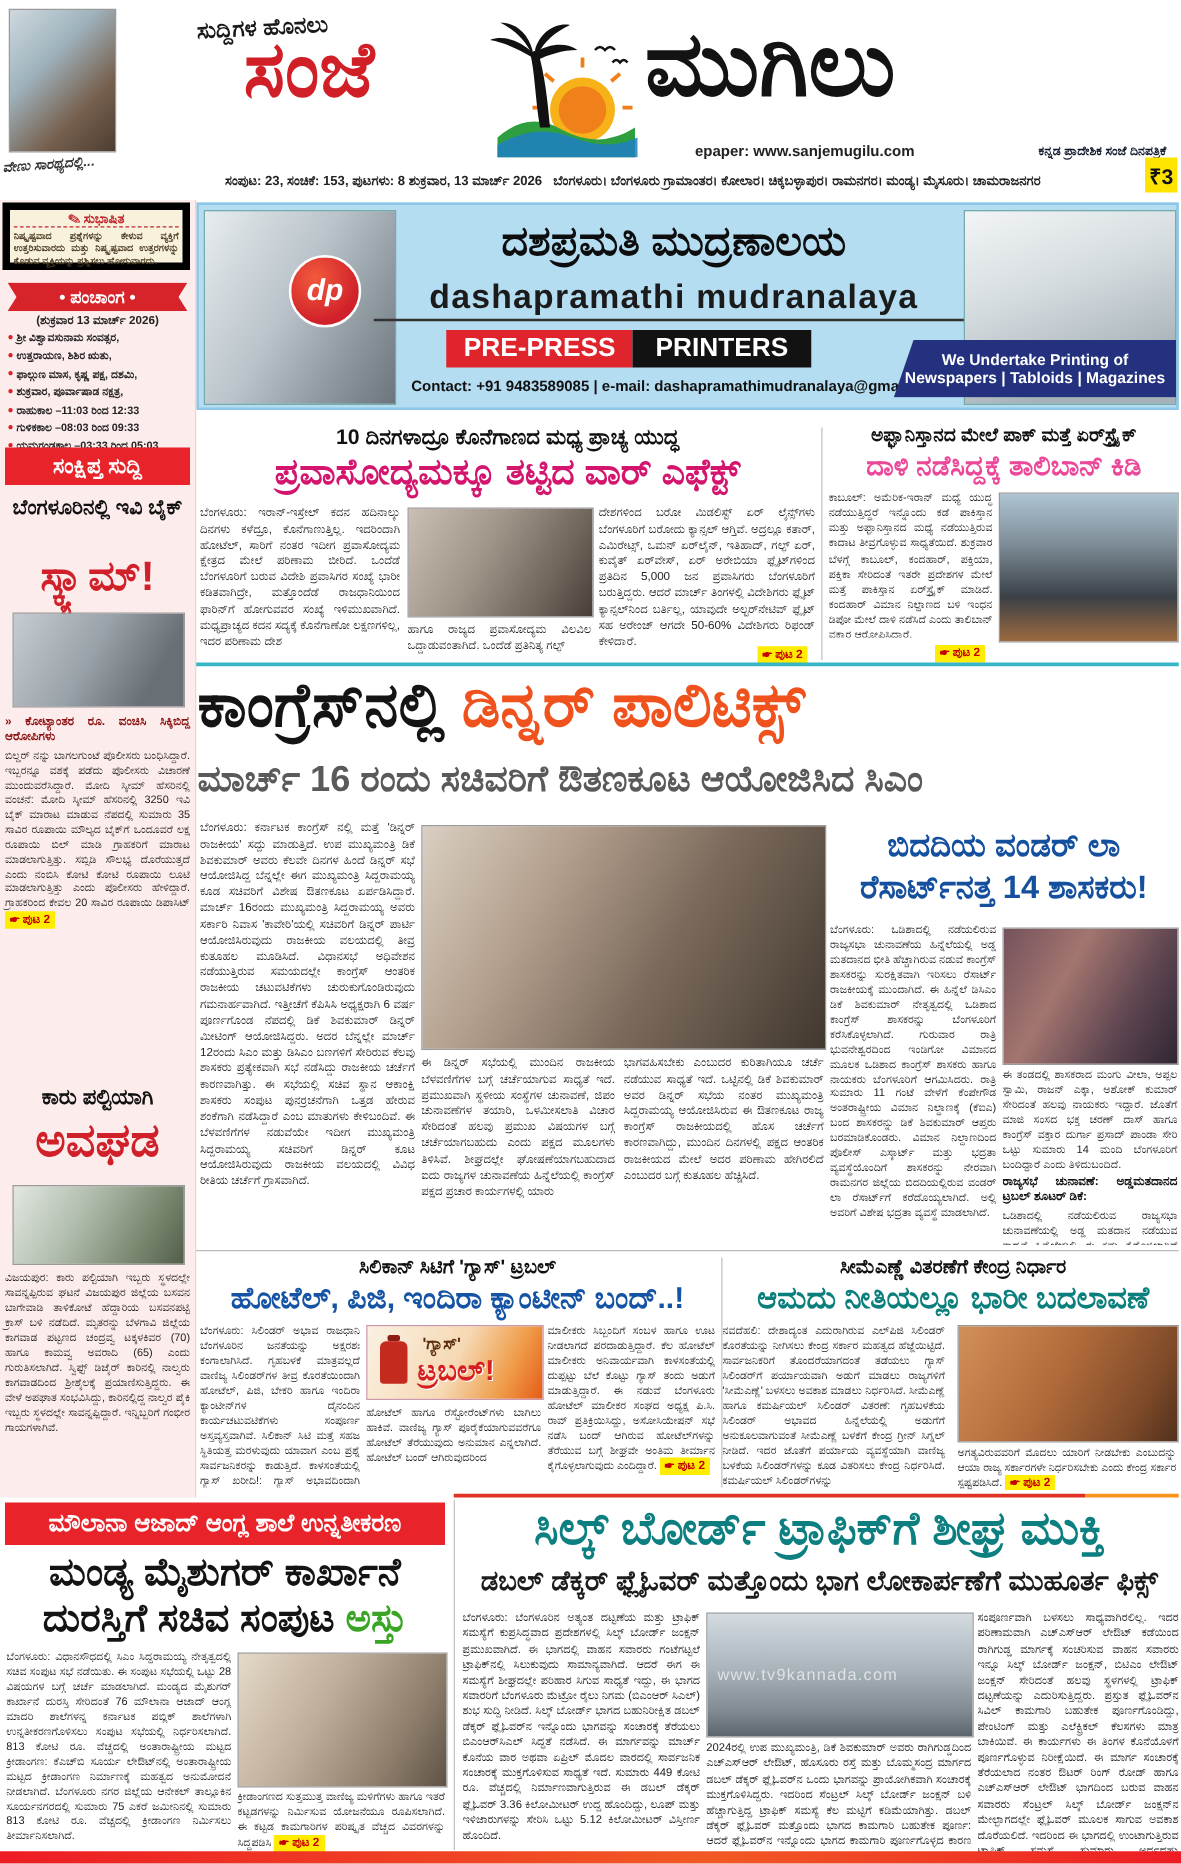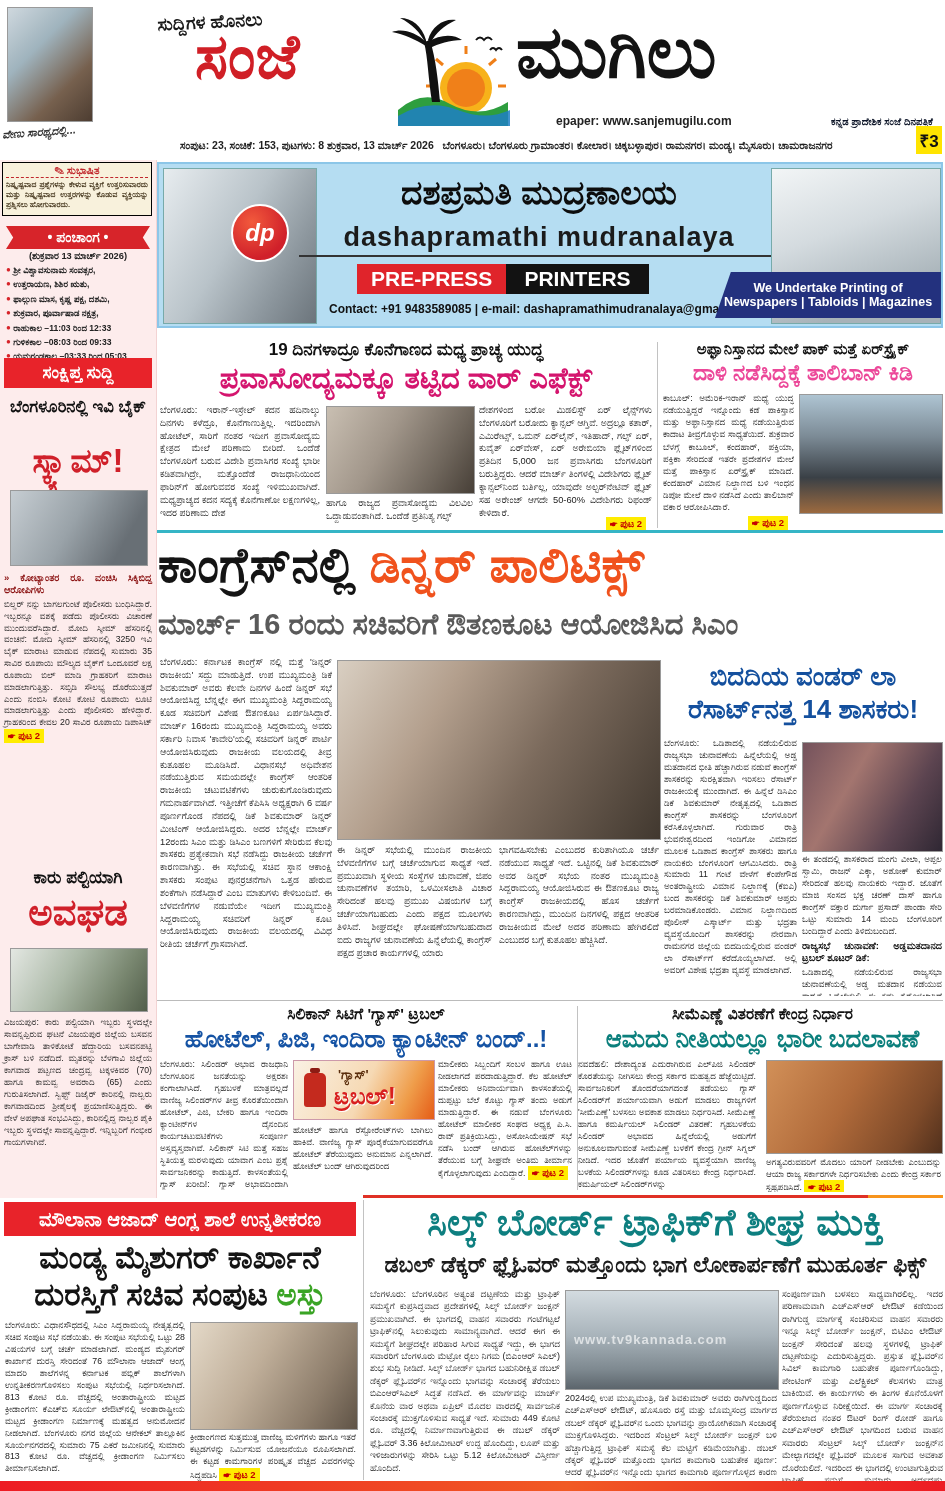--- a/index.html
+++ b/index.html
@@ -26,21 +26,21 @@
   .ph-desk{background:linear-gradient(120deg,#c6cdd2 0%,#99a2a8 45%,#686f75 80%);}
   .ph-cars{background:linear-gradient(120deg,#e3e7e2 0%,#aebbaa 40%,#78866f 75%,#525e4a 100%);}
   .ph-meeting{background:linear-gradient(120deg,#e4d9c8 0%,#bfae99 40%,#8d7d6b 75%,#5f5346 100%);}
   .ph-cylinders{background:linear-gradient(120deg,#d29058 0%,#b06a3a 45%,#7e4a29 80%,#51301c 100%);}
   .ph-flyover{background:linear-gradient(180deg,#d3dbe0 0%,#a9b4bb 45%,#7e8990 80%,#5c656c 100%);}
   .gas-box{background:linear-gradient(115deg,#faf1e3 0%,#f6d9b4 50%,#ef9d4a 78%,#e55c17 100%);
            border:1px solid #c9a;}
   .red-banner{background:#e8232a;color:#fff;font-weight:bold;display:flex;align-items:center;justify-content:center;}
   .ribbon{background:#d7242a;color:#fff;font-weight:bold;display:flex;align-items:center;justify-content:center;
           clip-path:polygon(0 0,100% 0,95% 50%,100% 100%,0 100%,5% 50%);}
-  .watermark{position:absolute;left:8px;top:42%;color:rgba(255,255,255,.65);font-weight:bold;font-size:13px;letter-spacing:1px;}
+  .watermark{position:absolute;left:8px;top:42%;color:rgba(255,255,255,.65);font-weight:normal;font-size:13px;letter-spacing:1px;}
   .dot{color:#d7242a;font-size:8px;vertical-align:1px;}
   .hl-sub{display:block;color:#8b1212;font-weight:bold;font-size:9.6px;line-height:1.3;margin:2px 0;}
 </style>
 </head>
 <body>
 
 <div class="page">
 
   <div class="abs" style="left:0;top:0;width:945px;height:158px;background:#fff;">
     <div class="photo ph-founder" style="left:7px;top:7px;width:84px;height:113px;"></div>
@@ -120,21 +120,21 @@
     </div>
     <div class="photo ph-machine2" style="left:612px;top:4px;width:168px;height:154px;border-color:#7aa;"></div>
     <div class="abs" style="left:556px;top:108px;width:226px;height:46px;background:#23317e;color:#fff;font-weight:bold;font-size:12.5px;display:flex;flex-direction:column;align-items:center;justify-content:center;clip-path:polygon(7% 0,100% 0,100% 100%,0 100%);">
       <span>We Undertake Printing of</span>
       <span>Newspapers | Tabloids | Magazines</span>
     </div>
   </div>
 
   <div class="abs" style="left:0;top:160px;width:156px;height:1038px;background:#fdecec;border-right:1px solid #f3d3d3;">
 
-    <div class="abs" style="left:2px;top:2px;width:150px;height:54px;background:#f8f1dc;border:1px solid #000000;box-sizing:border-box;padding:1px 3px;">
+    <div class="abs" style="left:2px;top:2px;width:150px;height:54px;background:#f8f1dc;border:6px solid #000000;box-sizing:border-box;padding:1px 3px;">
       <div class="b c" style="color:#c0262c;font-size:10.5px;border-bottom:1px dashed #c0262c;">
         <span>✎ ಸುಭಾಷಿತ</span>
       </div>
       <div class="b j" style="font-size:7.6px;line-height:1.3;color:#4a3b22;margin-top:2px;">
         <span>ನಿಷ್ಕೃಷ್ಟವಾದ ಪ್ರಶ್ನೆಗಳನ್ನು ಕೇಳುವ ವ್ಯಕ್ತಿಗೆ ಉತ್ತರಿಸುವಾರದು ಮತ್ತು ನಿಷ್ಕೃಷ್ಟವಾದ ಉತ್ತರಗಳನ್ನು ಕೊಡುವ ವ್ಯಕ್ತಿಯನ್ನು ಪ್ರಶ್ನಿಸಲು ಹೋಗುವಾರದು.</span>
       </div>
     </div>
 
     <div class="ribbon abs" style="left:6px;top:66px;width:144px;height:23px;font-size:14px;">
       <span>• ಪಂಚಾಂಗ •</span>
@@ -176,21 +176,21 @@
       <span>ಅವಘಡ</span>
     </div>
     <div class="photo ph-cars" style="left:10px;top:788px;width:136px;height:62px;"></div>
     <div class="abs j" style="left:4px;top:856px;width:148px;font-size:8.7px;line-height:1.38;color:#222;">
       <span>ವಿಜಯಪುರ: ಕಾರು ಪಲ್ಟಿಯಾಗಿ ಇಬ್ಬರು ಸ್ಥಳದಲ್ಲೇ ಸಾವನ್ನಪ್ಪಿರುವ ಘಟನೆ ವಿಜಯಪುರ ಜಿಲ್ಲೆಯ ಬಸವನ ಬಾಗೇವಾಡಿ ತಾಳಿಕೋಟೆ ಹೆದ್ದಾರಿಯ ಬಸವನಪಟ್ಟಿ ಕ್ರಾಸ್ ಬಳಿ ನಡೆದಿದೆ. ಮೃತರನ್ನು ಬೆಳಗಾವಿ ಜಿಲ್ಲೆಯ ಕಾಗವಾಡ ಪಟ್ಟಣದ ಚಂದ್ರವ್ವ ಟಕ್ಕಳಕಿವರ (70) ಹಾಗೂ ಕಾಮವ್ವ ಅವರಾದಿ (65) ಎಂದು ಗುರುತಿಸಲಾಗಿದೆ. ಸ್ವಿಫ್ಟ್ ಡಿಜೈರ್ ಕಾರಿನಲ್ಲಿ ನಾಲ್ವರು ಕಾಗವಾಡದಿಂದ ಶ್ರೀಶೈಲಕ್ಕೆ ಪ್ರಯಾಣಿಸುತ್ತಿದ್ದರು. ಈ ವೇಳೆ ಅಪಘಾತ ಸಂಭವಿಸಿದ್ದು, ಕಾರಿನಲ್ಲಿದ್ದ ನಾಲ್ವರ ಪೈಕಿ ಇಬ್ಬರು ಸ್ಥಳದಲ್ಲೇ ಸಾವನ್ನಪ್ಪಿದ್ದಾರೆ. ಇನ್ನಿಬ್ಬರಿಗೆ ಗಂಭೀರ ಗಾಯಗಳಾಗಿವೆ.</span>
     </div>
   </div>
 
   <div>
     <div class="abs b c" style="left:160px;top:340px;width:492px;font-size:17px;color:#111;">
-      <span>19 ದಿನಗಳಾದ್ರೂ ಕೊನೆಗಾಣದ ಮಧ್ಯ ಪ್ರಾಚ್ಯ ಯುದ್ಧ</span>
+      <span>10 ದಿನಗಳಾದ್ರೂ ಕೊನೆಗಾಣದ ಮಧ್ಯ ಪ್ರಾಚ್ಯ ಯುದ್ಧ</span>
     </div>
     <div class="abs b c" style="left:158px;top:362px;width:496px;font-size:29px;font-weight:900;color:#d4156e;">
       <span>ಪ್ರವಾಸೋದ್ಯಮಕ್ಕೂ ತಟ್ಟಿದ ವಾರ್ ಎಫೆಕ್ಟ್</span>
     </div>
     <div class="abs j body-txt" style="left:160px;top:404px;width:160px;height:125px;overflow:hidden;">
       <span>ಬೆಂಗಳೂರು: ಇರಾನ್-ಇಸ್ರೇಲ್ ಕದನ ಹದಿನಾಲ್ಕು ದಿನಗಳು ಕಳೆದ್ರೂ, ಕೊನೆಗಾಣುತ್ತಿಲ್ಲ. ಇದರಿಂದಾಗಿ ಹೋಟೆಲ್, ಸಾರಿಗೆ ನಂತರ ಇದೀಗ ಪ್ರವಾಸೋದ್ಯಮ ಕ್ಷೇತ್ರದ ಮೇಲೆ ಪರಿಣಾಮ ಬೀರಿದೆ. ಒಂದೆಡೆ ಬೆಂಗಳೂರಿಗೆ ಬರುವ ವಿದೇಶಿ ಪ್ರವಾಸಿಗರ ಸಂಖ್ಯೆ ಭಾರೀ ಕಡಿತವಾಗಿದ್ರೇ, ಮತ್ತೊಂದೆಡೆ ರಾಜಧಾನಿಯಿಂದ ಫಾರಿನ್‌ಗೆ ಹೋಗುವವರ ಸಂಖ್ಯೆ ಇಳಿಮುಖವಾಗಿದೆ. ಮಧ್ಯಪ್ರಾಚ್ಯದ ಕದನ ಸದ್ಯಕ್ಕೆ ಕೊನೆಗಾಣೋ ಲಕ್ಷಣಗಳಿಲ್ಲ, ಇದರ ಪರಿಣಾಮ ದೇಶ</span>
     </div>
     <div class="photo ph-airport" style="left:326px;top:406px;width:147px;height:86px;"></div>
     <div class="abs j body-txt" style="left:326px;top:497px;width:147px;height:32px;overflow:hidden;">
       <span>ಹಾಗೂ ರಾಜ್ಯದ ಪ್ರವಾಸೋದ್ಯಮ ವಿಲವಿಲ ಒದ್ದಾಡುವಂತಾಗಿದೆ. ಒಂದೆಡೆ ಪ್ರತಿನಿತ್ಯ ಗಲ್ಫ್</span>

